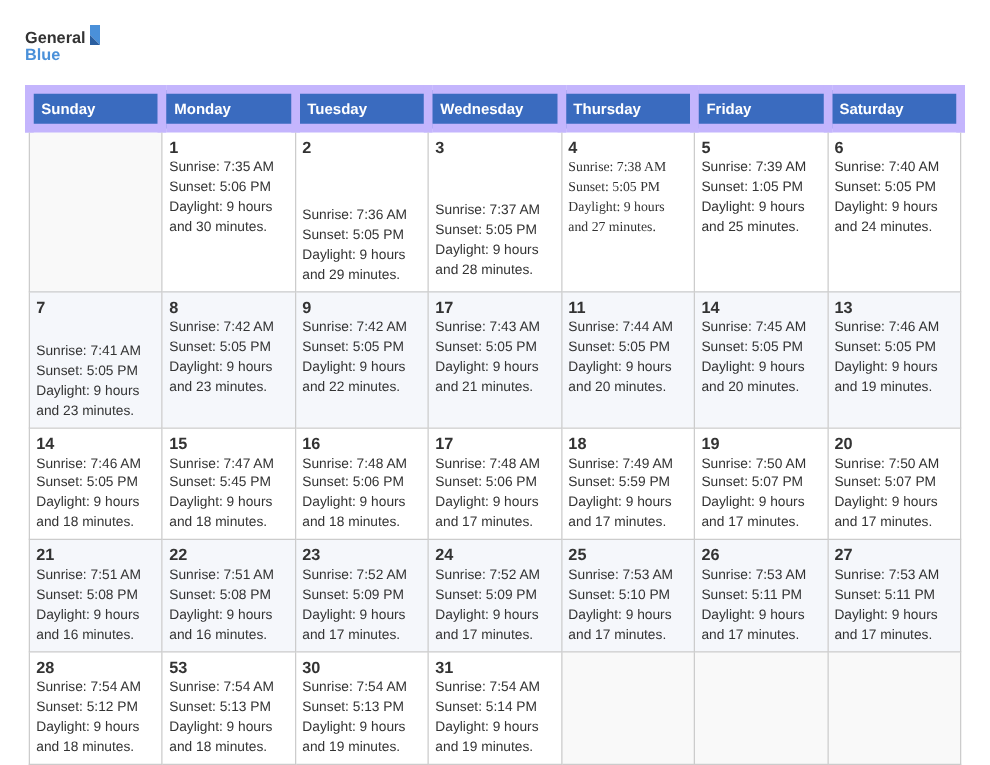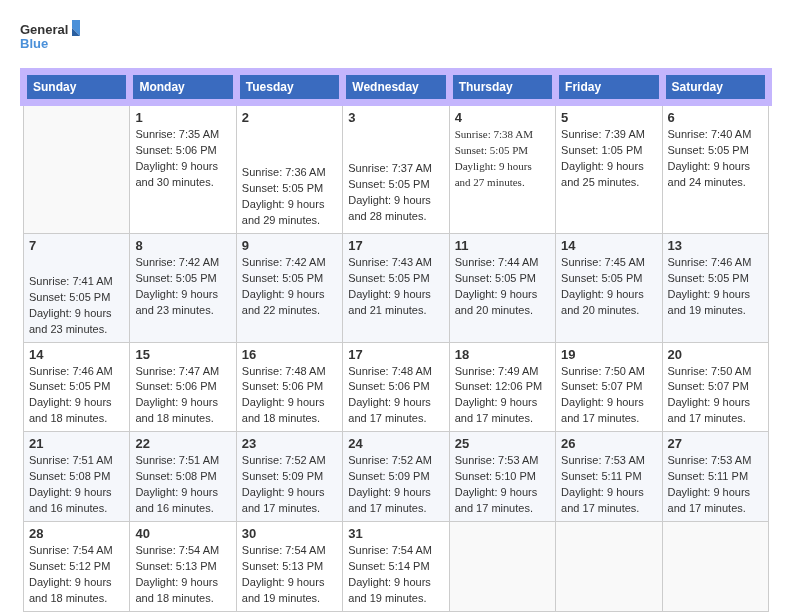--- a/index.html
+++ b/index.html
@@ -215,42 +215,42 @@
           <td>
             <span class="day-number">14</span>
             <div class="day-info" style="white-space: pre-line;">Sunrise: 7:46 AM
 Sunset: 5:05 PM
 Daylight: 9 hours
 and 18 minutes.</div>
           </td>
           <td>
             <span class="day-number">15</span>
             <div class="day-info" style="white-space: pre-line;">Sunrise: 7:47 AM
-Sunset: 5:06 PM
+Sunset: 5:45 PM
 Daylight: 9 hours
 and 18 minutes.</div>
           </td>
           <td>
             <span class="day-number">16</span>
             <div class="day-info" style="white-space: pre-line;">Sunrise: 7:48 AM
 Sunset: 5:06 PM
 Daylight: 9 hours
 and 18 minutes.</div>
           </td>
           <td>
             <span class="day-number">17</span>
             <div class="day-info" style="white-space: pre-line;">Sunrise: 7:48 AM
 Sunset: 5:06 PM
 Daylight: 9 hours
 and 17 minutes.</div>
           </td>
           <td>
             <span class="day-number">18</span>
             <div class="day-info" style="white-space: pre-line;">Sunrise: 7:49 AM
-Sunset: 12:06 PM
+Sunset: 5:59 PM
 Daylight: 9 hours
 and 17 minutes.</div>
           </td>
           <td>
             <span class="day-number">19</span>
             <div class="day-info" style="white-space: pre-line;">Sunrise: 7:50 AM
 Sunset: 5:07 PM
 Daylight: 9 hours
 and 17 minutes.</div>
           </td>
@@ -315,21 +315,21 @@
         </tr>
         <tr>
           <td>
             <span class="day-number">28</span>
             <div class="day-info" style="white-space: pre-line;">Sunrise: 7:54 AM
 Sunset: 5:12 PM
 Daylight: 9 hours
 and 18 minutes.</div>
           </td>
           <td>
-            <span class="day-number">40</span>
+            <span class="day-number">53</span>
             <div class="day-info" style="white-space: pre-line;">Sunrise: 7:54 AM
 Sunset: 5:13 PM
 Daylight: 9 hours
 and 18 minutes.</div>
           </td>
           <td>
             <span class="day-number">30</span>
             <div class="day-info" style="white-space: pre-line;">Sunrise: 7:54 AM
 Sunset: 5:13 PM
 Daylight: 9 hours

